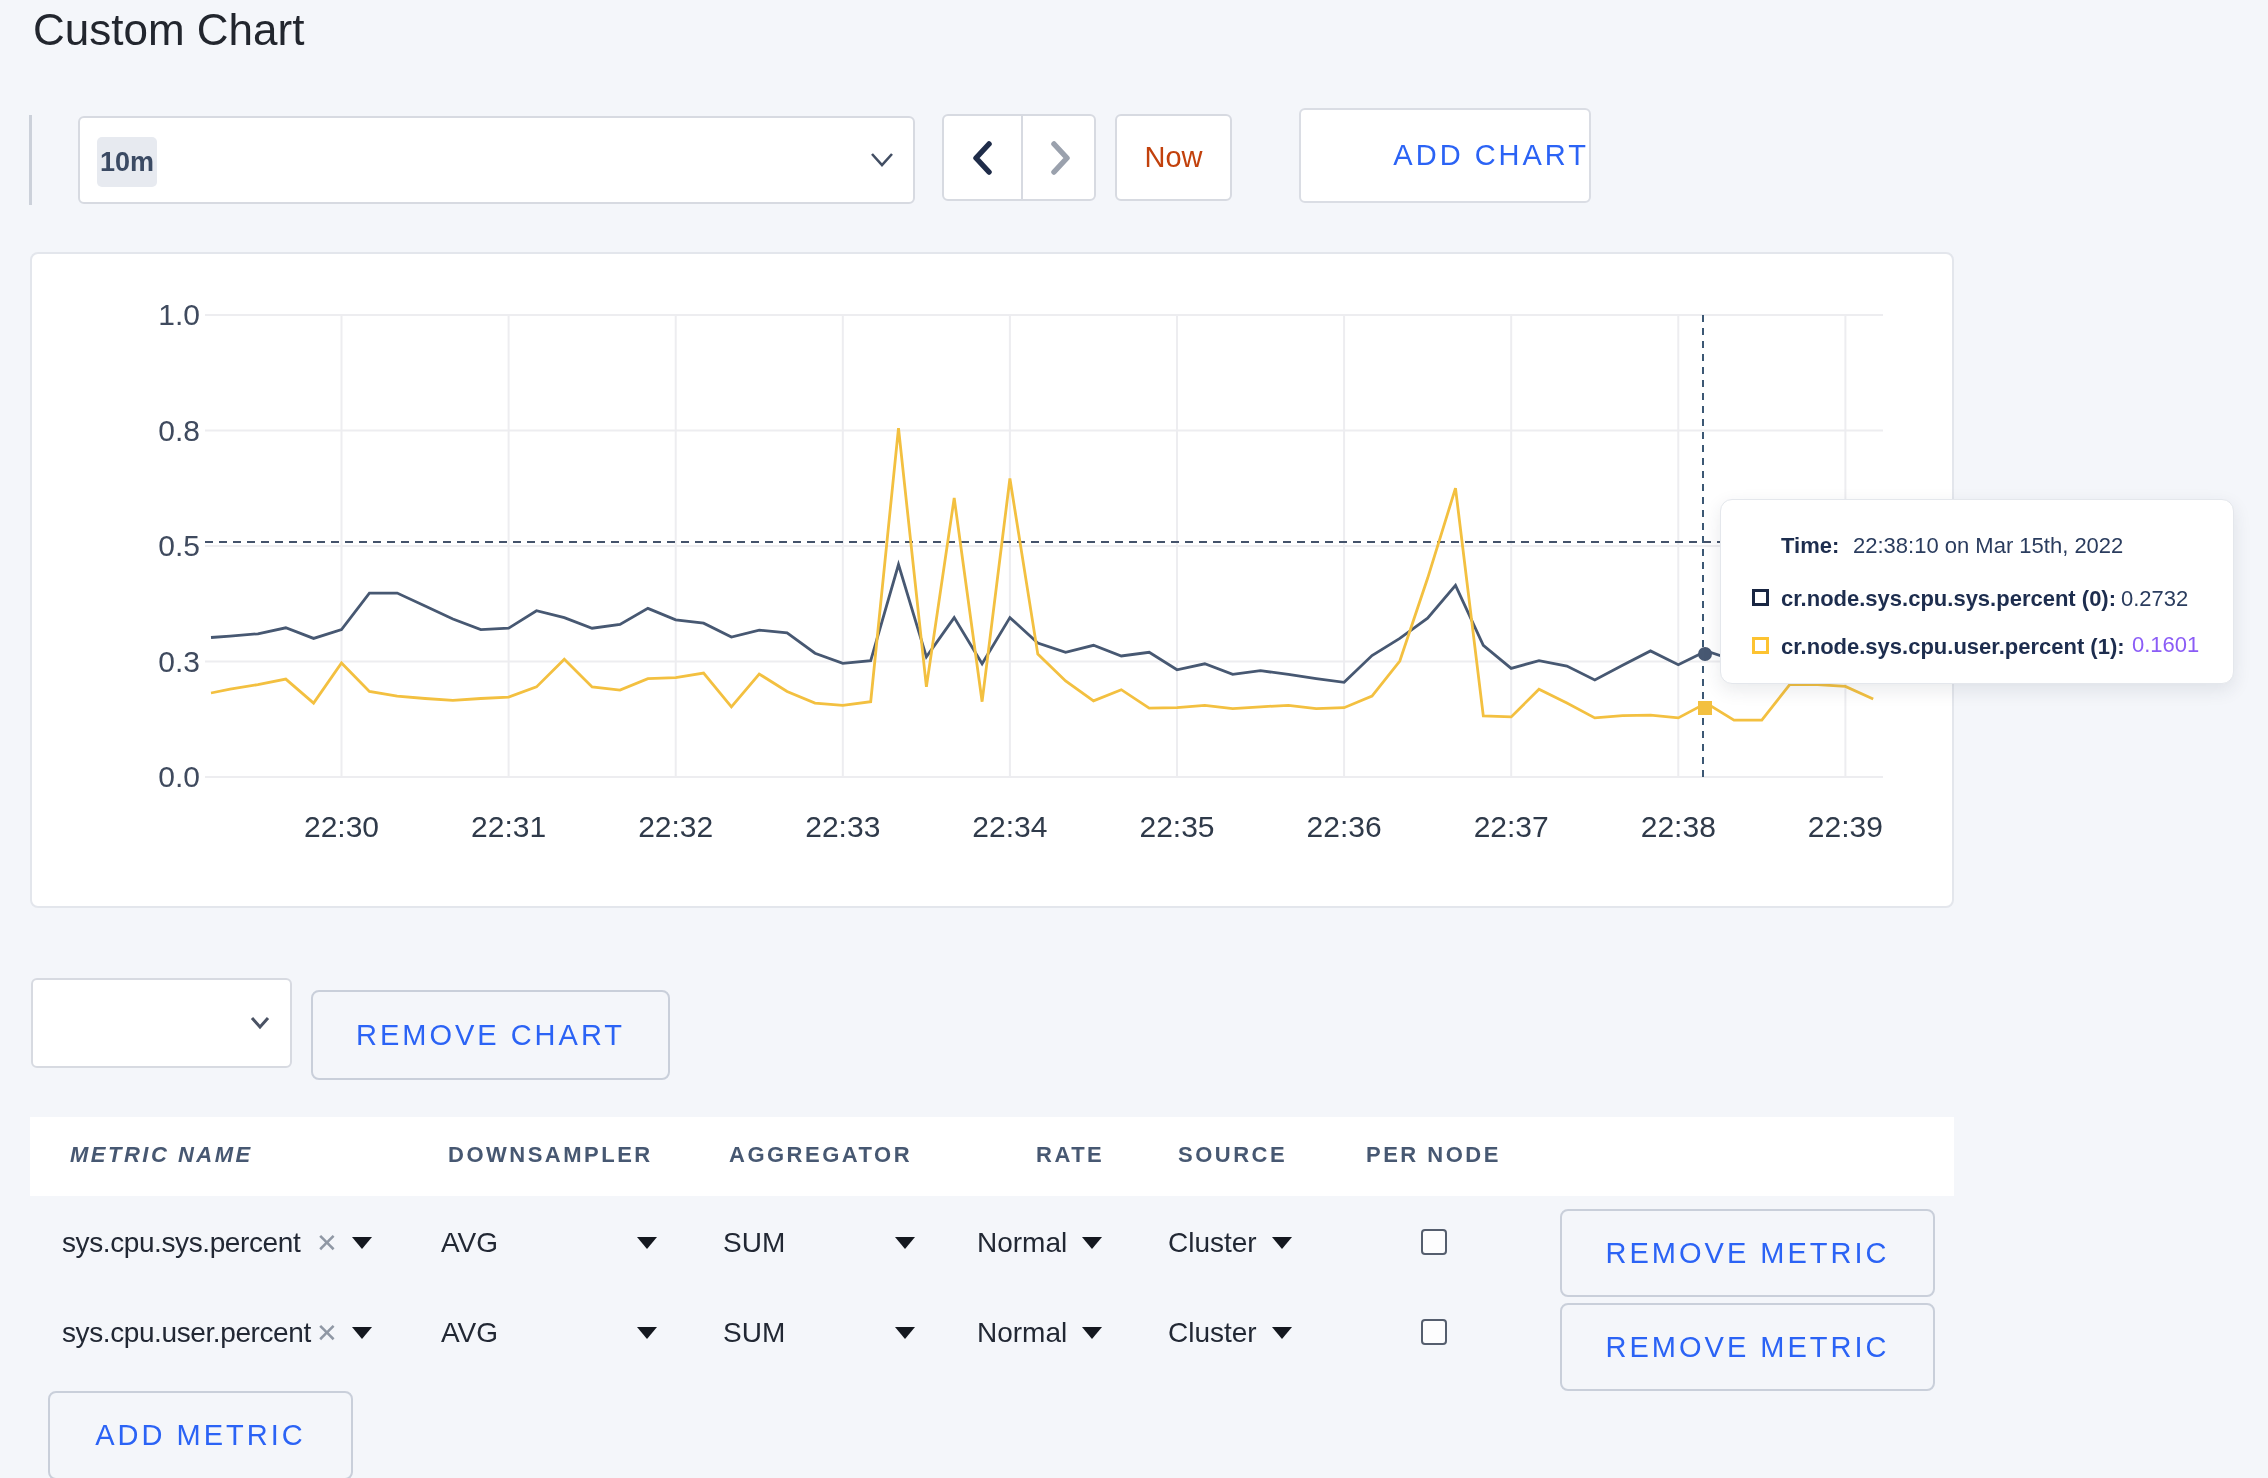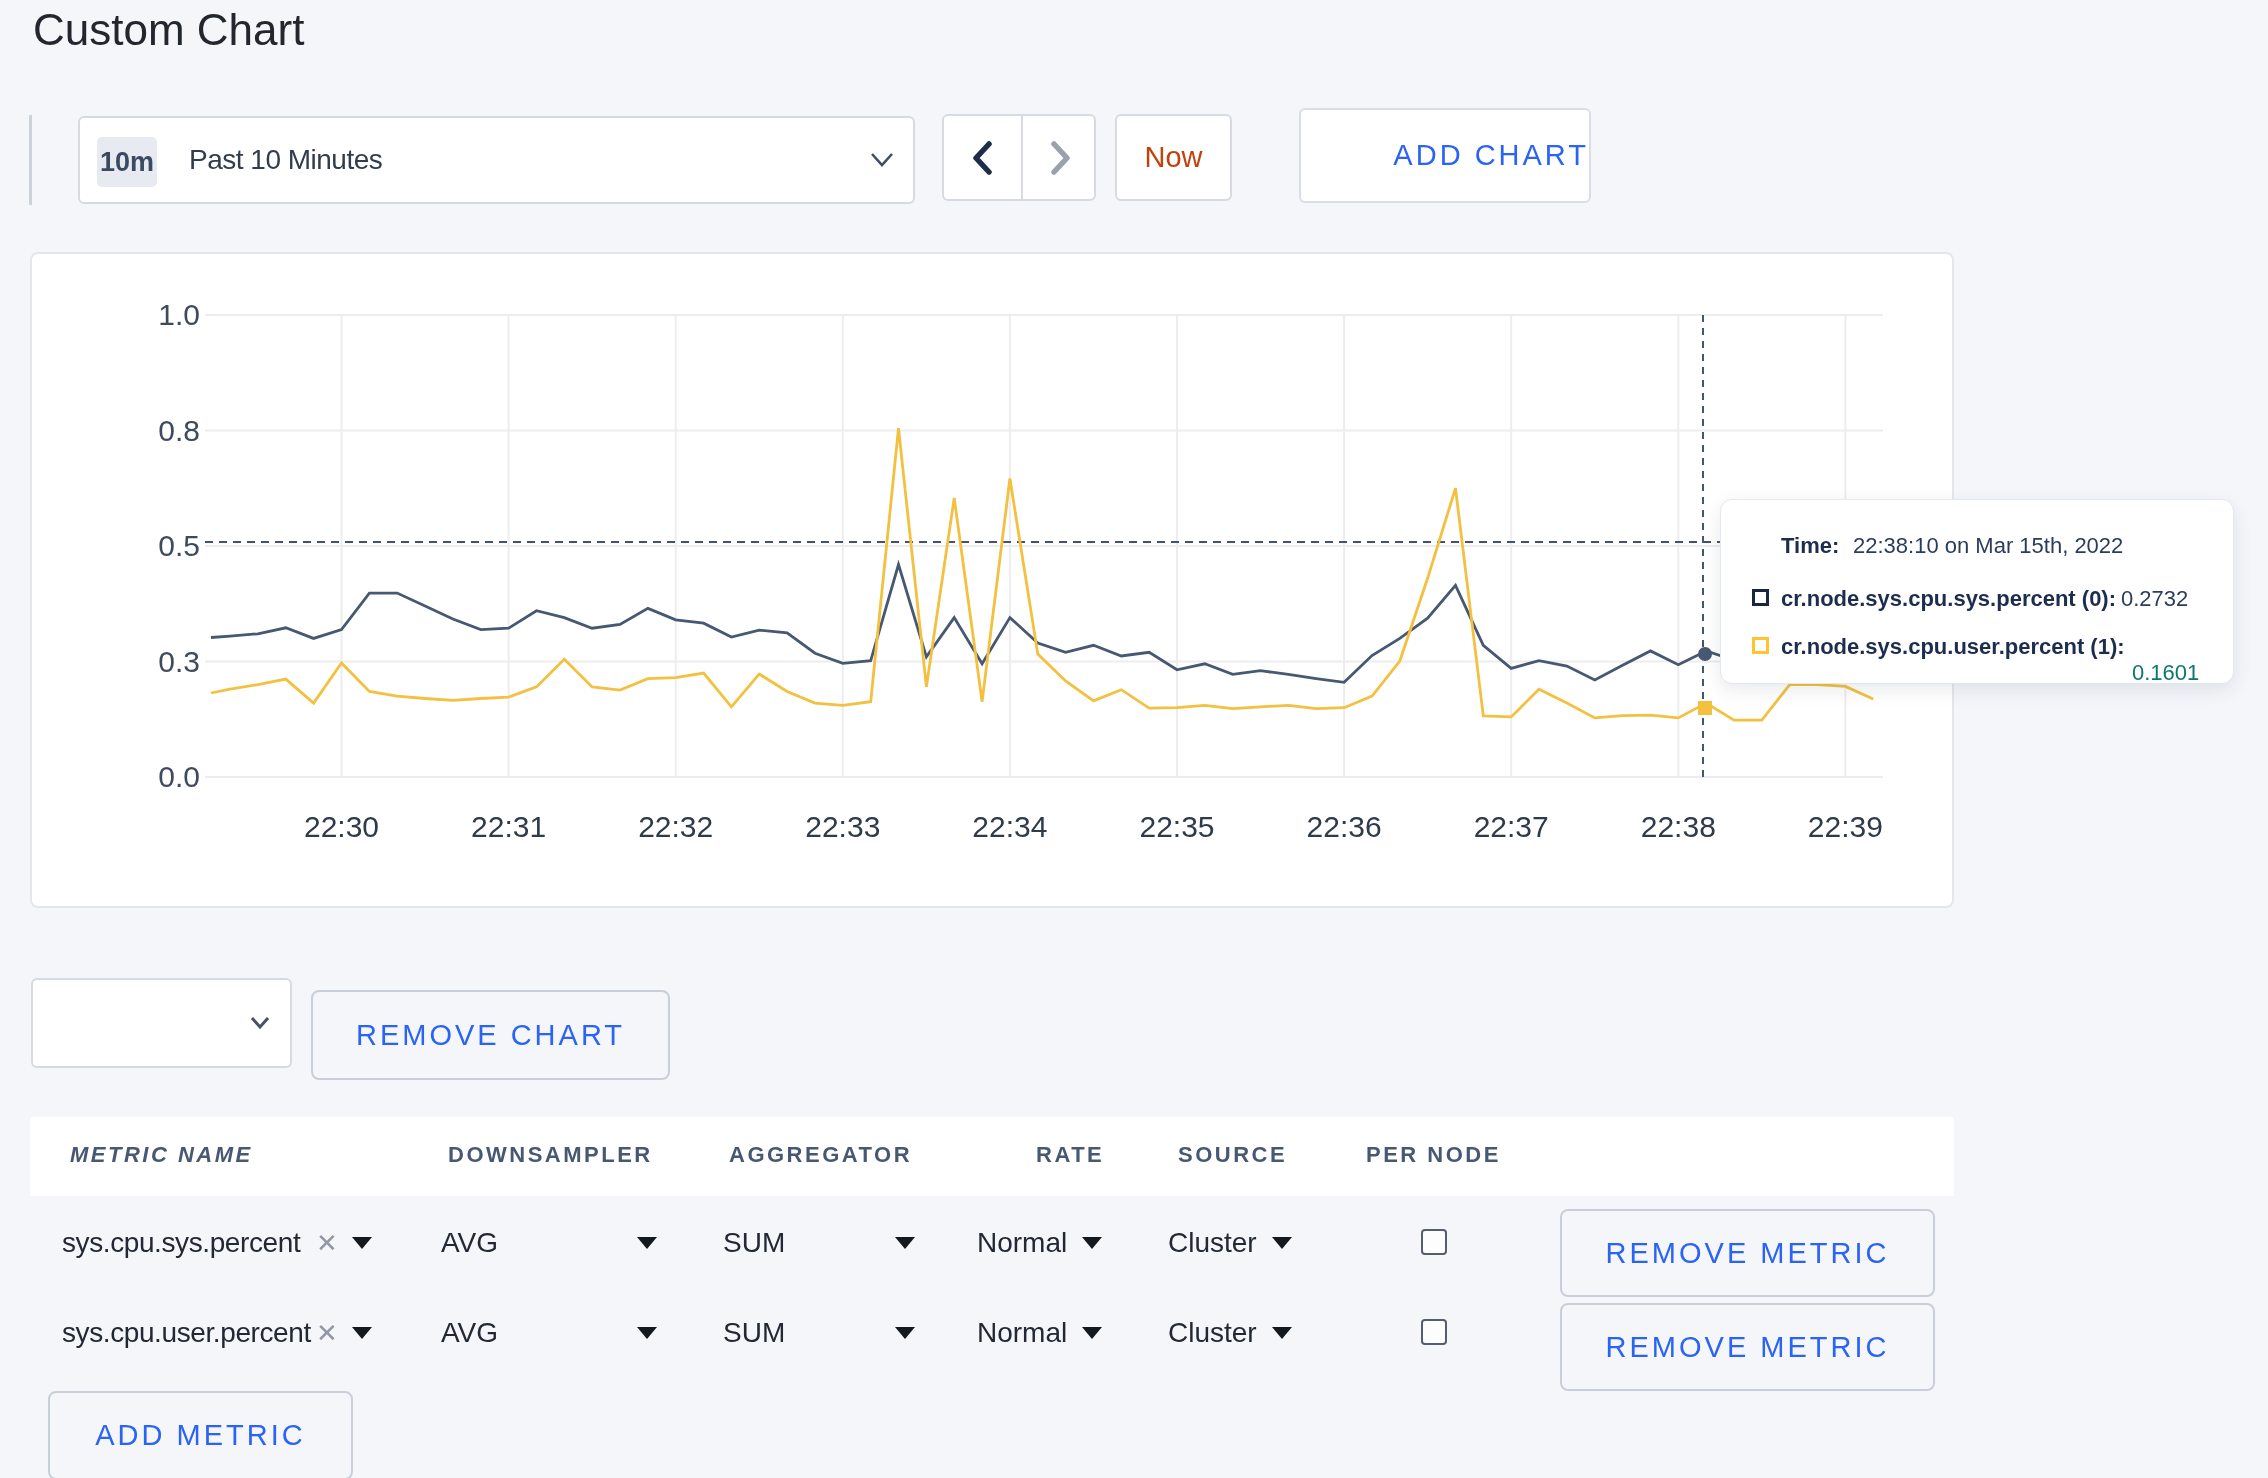--- a/index.html
+++ b/index.html
@@ -12,21 +12,20 @@
 </style>
 </head>
 <body>
 
 <div class="abs" style="left:33px;top:5px;font-size:44px;color:#22262e;">Custom Chart</div>
 
 <div class="abs" style="left:29px;top:115px;width:3px;height:90px;background:#ccd1da;"></div>
 
 <div class="abs box" style="left:78px;top:116px;width:837px;height:88px;">
   <div class="abs" style="left:17px;top:19px;width:60px;height:50px;background:#e7eaf0;border-radius:5px;text-align:center;line-height:50px;font-size:27px;font-weight:700;color:#3b4a63;">10m</div>
-  <div class="abs" style="left:109px;top:0;height:84px;line-height:84px;font-size:28px;letter-spacing:-0.5px;color:#333c4d;">Past 10 Minutes</div>
   <svg class="abs" style="left:782px;top:26px;" width="40" height="32" viewBox="0 0 40 32">
       <path d="M10 10 L20 21 L30 10" fill="none" stroke="#424e63" stroke-width="2.6"></path>
     </svg>
 </div>
 
 <div class="abs box" style="left:942px;top:114px;width:154px;height:87px;">
   <div class="abs" style="left:77px;top:0;width:2px;height:83px;background:#d7dae1;"></div>
   <svg class="abs" style="left:24px;top:25px;" width="30" height="34" viewBox="0 0 30 34">
       <path d="M21 3 L8 17 L21 31" fill="none" stroke="#1f2c49" stroke-width="5.5" stroke-linecap="round" stroke-linejoin="round"></path>
     </svg>
@@ -97,21 +96,21 @@
 </svg>
 
 <div class="abs" style="left:1720px;top:499px;width:512px;height:183px;background:#fff;border:1px solid #e4e7ec;border-radius:12px;box-shadow:0 6px 18px rgba(40,50,70,0.10);"></div>
 <div class="abs" style="left:1781px;top:533px;font-size:22px;color:#1d2d4e;font-weight:700;">Time:</div>
 <div class="abs" style="left:1853px;top:533px;font-size:22px;color:#2a3c5e;">22:38:10 on Mar 15th, 2022</div>
 <div class="abs" style="left:1752px;top:589px;width:17px;height:17px;border:3px solid #192642;box-sizing:border-box;"></div>
 <div class="abs" style="left:1781px;top:586px;font-size:22px;color:#1d2d4e;font-weight:700;">cr.node.sys.cpu.sys.percent (0):</div>
 <div class="abs" style="left:2121px;top:586px;font-size:22px;color:#2a3c5e;">0.2732</div>
 <div class="abs" style="left:1752px;top:637px;width:17px;height:17px;border:3px solid #fdc331;box-sizing:border-box;"></div>
 <div class="abs" style="left:1781px;top:634px;font-size:22px;color:#1d2d4e;font-weight:700;">cr.node.sys.cpu.user.percent (1):</div>
-<div class="abs" style="left:2132px;top:660px;font-size:22px;color:#0f766e;">0.1601</div>
+<div class="abs" style="left:2132px;top:632px;font-size:22px;color:#8b5cf6;">0.1601</div>
 
 <div class="abs box" style="left:31px;top:978px;width:261px;height:90px;">
   <svg class="abs" style="left:210px;top:30px;" width="34" height="26" viewBox="0 0 34 26">
       <path d="M9 8 L17 17 L25 8" fill="none" stroke="#4a5264" stroke-width="3"></path>
     </svg>
 </div>
 <div class="abs obox" style="left:311px;top:978px;width:359px;height:90px;text-align:center;line-height:86px;"><span class="btn-blue">REMOVE CHART</span></div>
 
 <div class="abs" style="left:30px;top:1117px;width:1924px;height:79px;background:#fff;"></div>
 <div class="abs" style="left:0;top:1117px;height:79px;width:2268px;">

